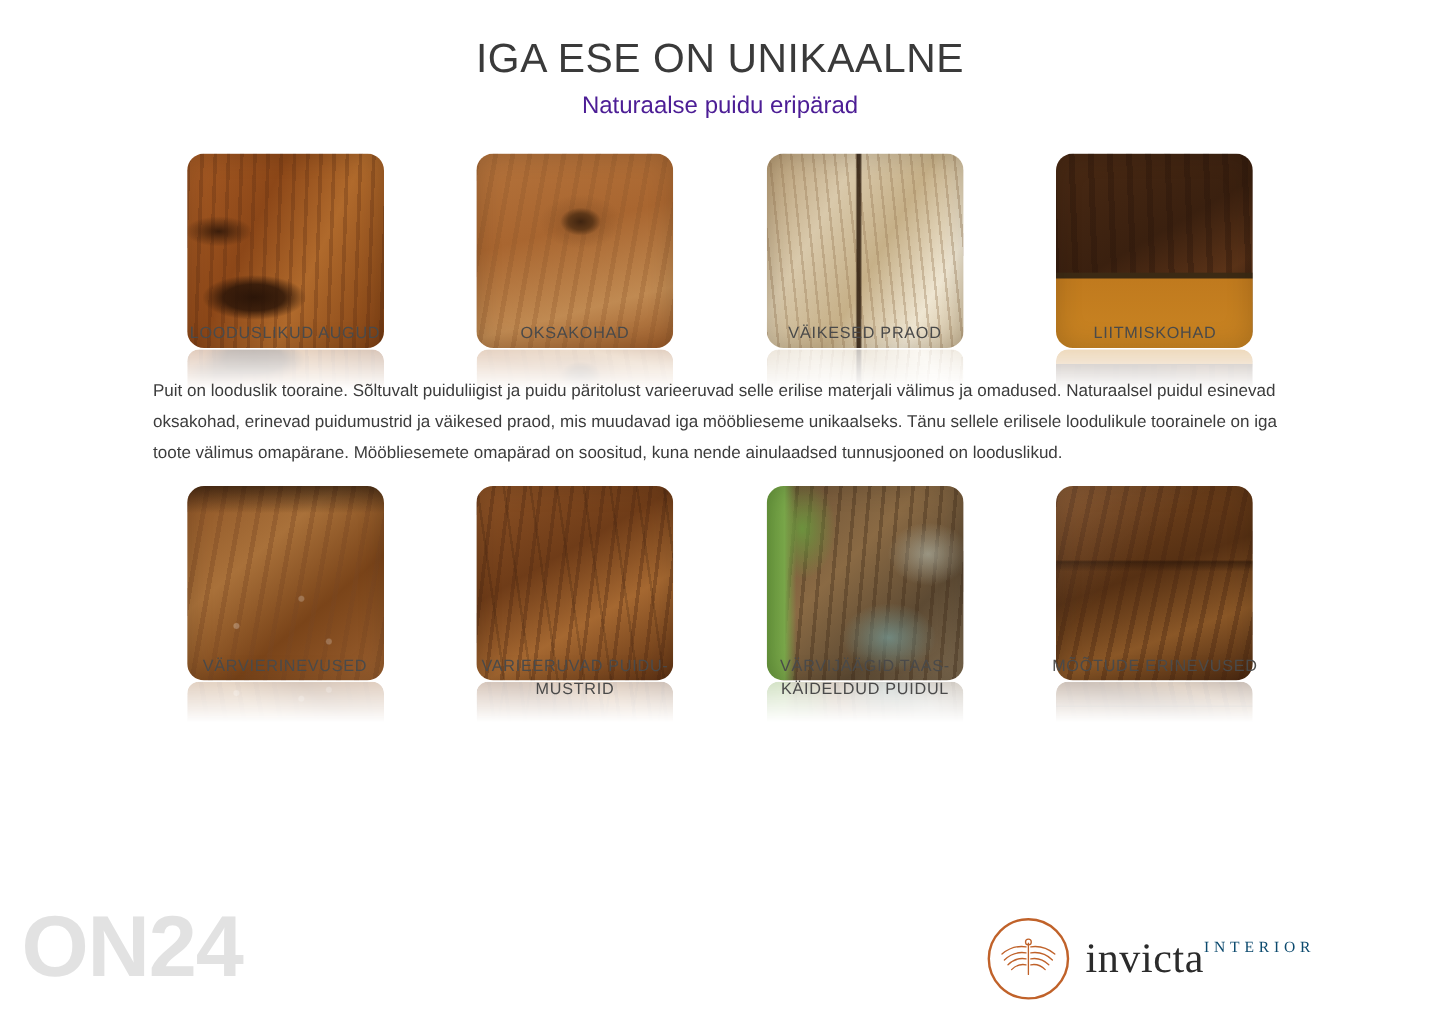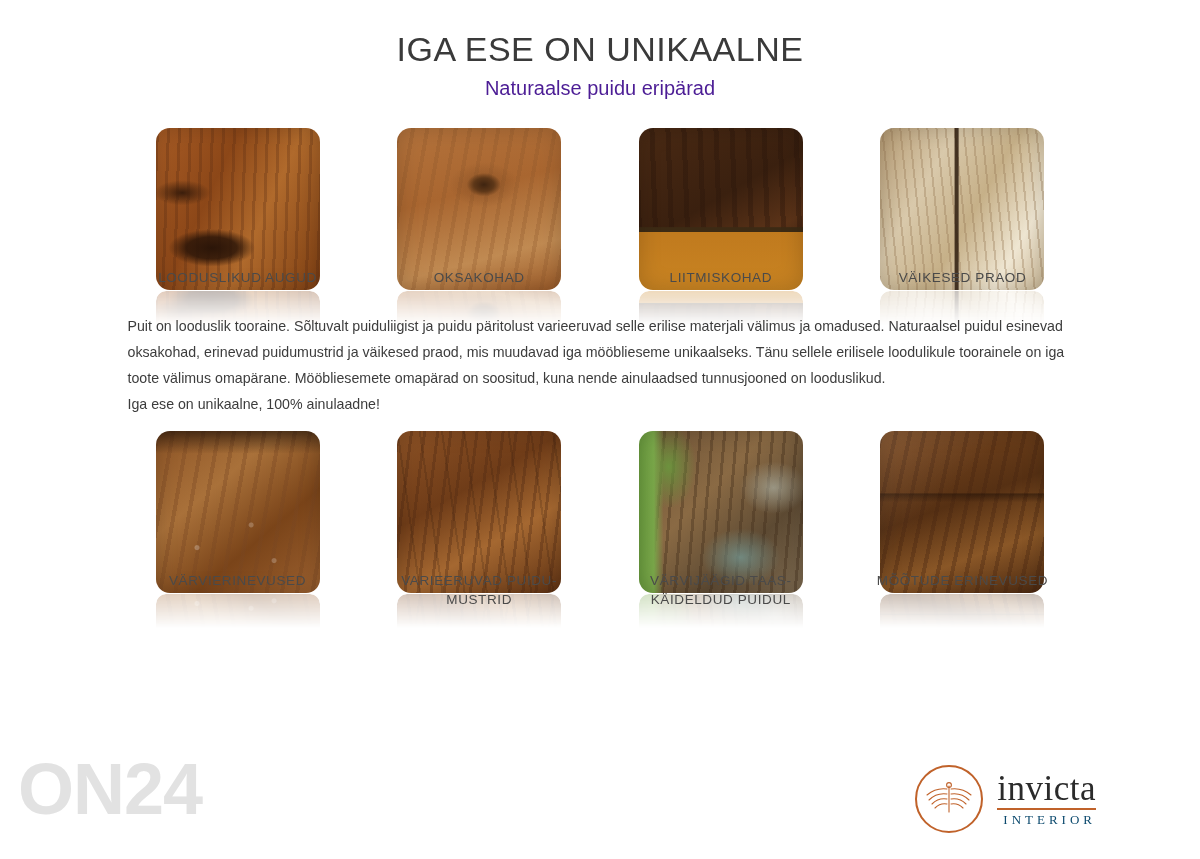--- a/index.html
+++ b/index.html
@@ -145,21 +145,21 @@
     height: 68px;
     border: 2px solid #c0622a;
     border-radius: 50%;
     display: flex;
     align-items: center;
     justify-content: center;
     box-sizing: border-box;
   }
   .brand-text {
     display: flex;
-    flex-direction: column;
+    flex-direction: row;
     align-items: stretch;
   }
   .brand-name {
     font-size: 35px;
     color: #2b2b2b;
     line-height: 36px;
     letter-spacing: 0.5px;
     font-family: "Liberation Serif", serif;
   }
   .brand-rule {
@@ -258,39 +258,38 @@
     <div class="cell">
       <div class="swatch-wrap">
         <div class="swatch w-knot"></div>
         <div class="reflection w-knot"></div>
       </div>
       <div class="caption">OKSAKOHAD</div>
     </div>
 
     <div class="cell">
       <div class="swatch-wrap">
+        <div class="swatch w-cracks"></div>
+        <div class="reflection w-cracks"></div>
+      </div>
+      <div class="caption">VÄIKESED PRAOD</div>
+    </div>
+
+    <div class="cell">
+      <div class="swatch-wrap">
         <div class="swatch w-joint"></div>
         <div class="reflection w-joint"></div>
       </div>
       <div class="caption">LIITMISKOHAD</div>
     </div>
 
-    <div class="cell">
-      <div class="swatch-wrap">
-        <div class="swatch w-cracks"></div>
-        <div class="reflection w-cracks"></div>
-      </div>
-      <div class="caption">VÄIKESED PRAOD</div>
-    </div>
-
   </div>
 
   <div class="body-text">
     <p>Puit on looduslik tooraine. Sõltuvalt puiduliigist ja puidu päritolust varieeruvad selle erilise materjali välimus ja omadused. Naturaalsel puidul esinevad oksakohad, erinevad puidumustrid ja väikesed praod, mis muudavad iga mööblieseme unikaalseks. Tänu sellele erilisele loodulikule toorainele on iga toote välimus omapärane. Mööbliesemete omapärad on soositud, kuna nende ainulaadsed tunnusjooned on looduslikud.</p>
-    <p>Iga ese on unikaalne, 100% ainulaadne!</p>
   </div>
 
   <div class="row row-bottom">
 
     <div class="cell">
       <div class="swatch-wrap">
         <div class="swatch w-colors"></div>
         <div class="reflection w-colors"></div>
       </div>
       <div class="caption">VÄRVIERINEVUSED</div>

